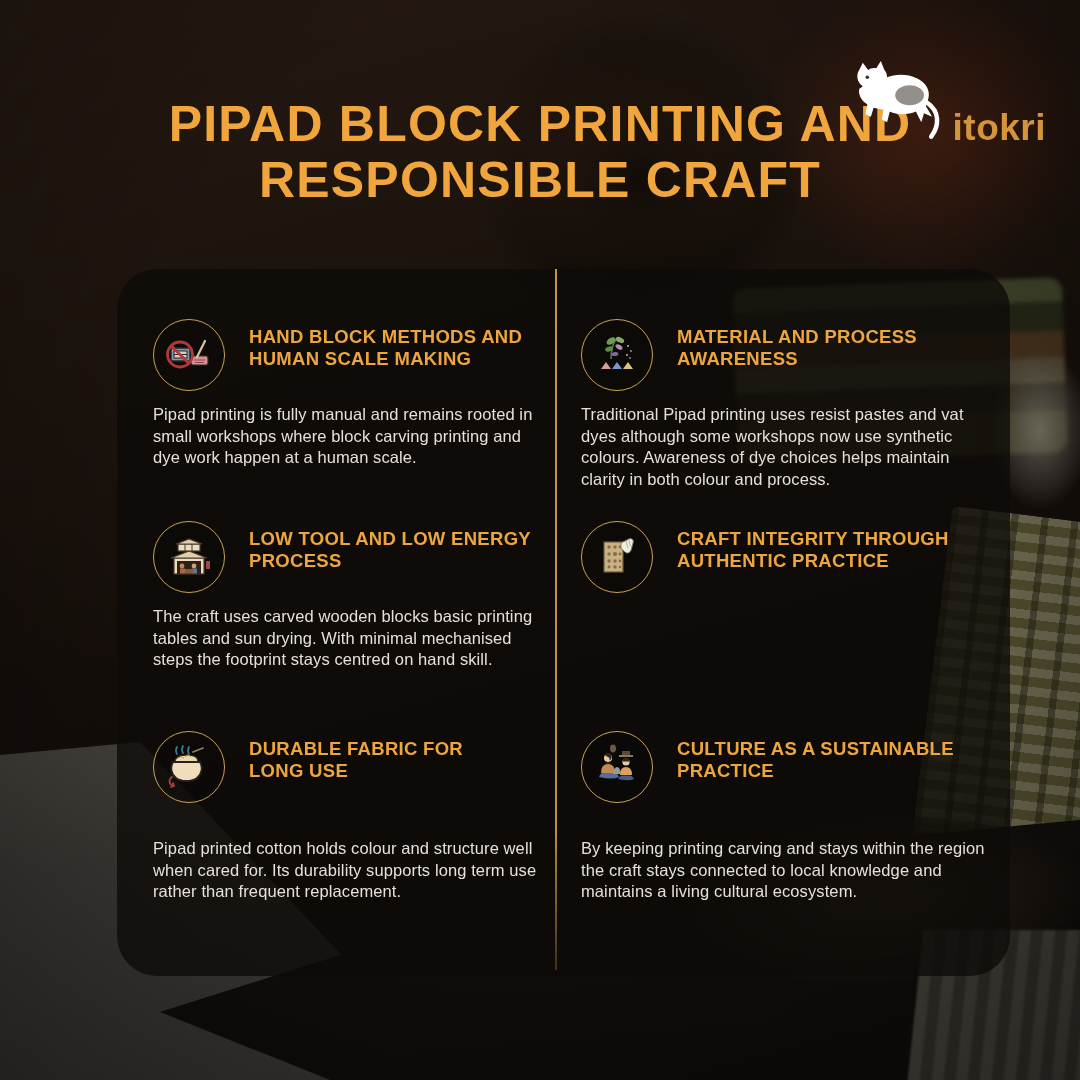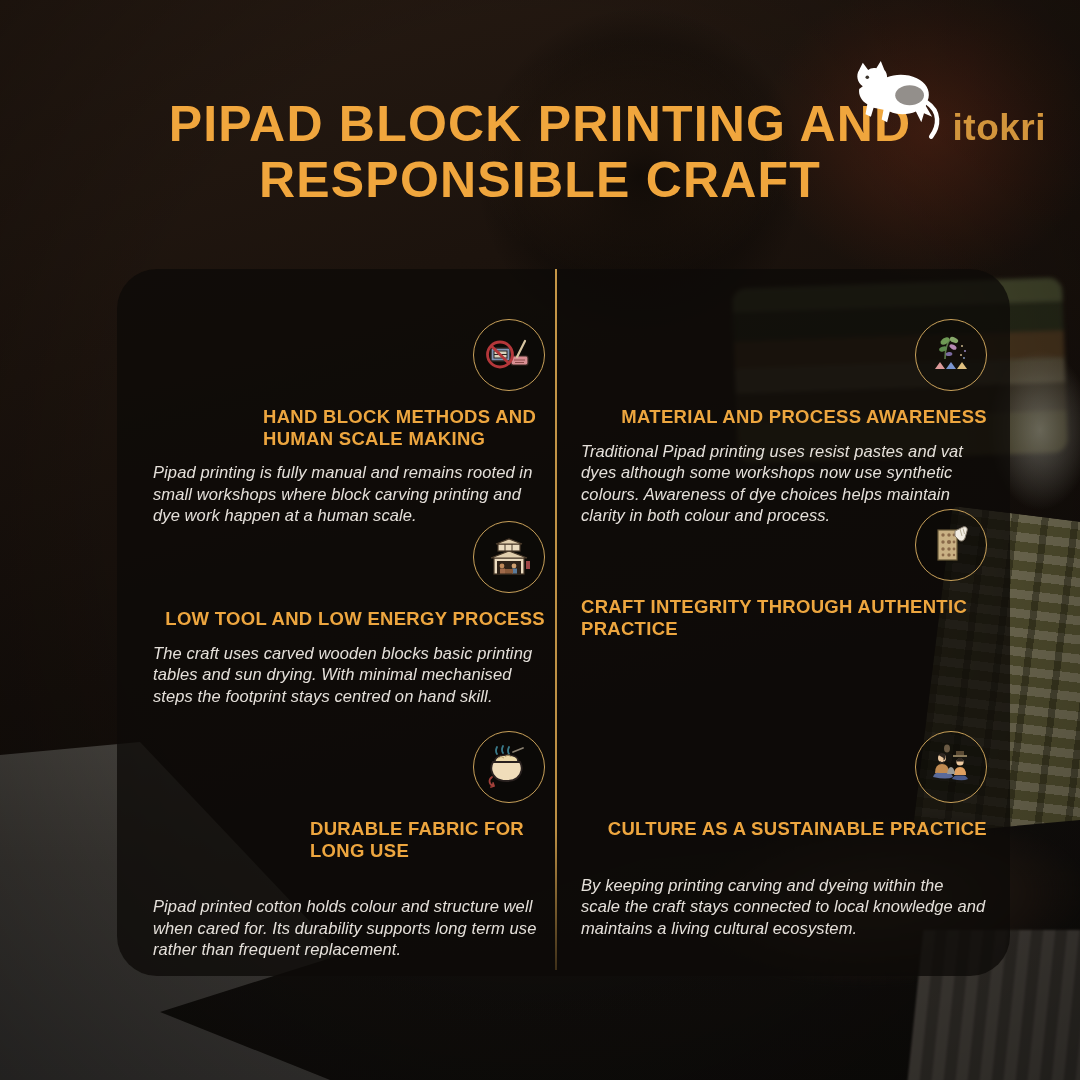--- a/index.html
+++ b/index.html
@@ -55,33 +55,33 @@
   
   .panel{position:absolute;z-index:2;left:117px;top:269px;width:893px;height:707px;
     border-radius:40px;background:rgba(13,10,8,.78);}
   .divider{position:absolute;left:438px;top:0;bottom:6px;width:2px;
     background:linear-gradient(180deg,rgba(206,157,74,.95) 0%,rgba(206,157,74,.9) 80%,rgba(206,157,74,.25) 100%);}
 
   .section{position:absolute;}
   .s1{left:36px;top:50px;width:392px}
   .s2{left:464px;top:50px;width:406px}
   .s3{left:36px;top:252px;width:392px}
-  .s4{left:464px;top:240px;width:406px}
+  .s4{left:464px;top:252px;width:406px}
   .s5{left:36px;top:462px;width:392px}
   .s6{left:464px;top:462px;width:406px}
 
-  .section-head{display:flex;align-items:flex-end;gap:8px;flex-direction:column;}
+  .section-head{display:flex;align-items:flex-start;gap:24px;}
   .icon-circle{flex:0 0 72px;width:72px;height:72px;border:1.6px solid #C9A15A;border-radius:50%;
     display:flex;align-items:center;justify-content:center;background:rgba(10,8,6,.35);}
   .icon-circle svg{width:48px;height:48px;display:block;}
   .section-title{margin:7px 0 0;font-size:18.5px;font-weight:700;color:#EDA63F;
     line-height:21.5px;letter-spacing:.3px;}
   .s1 .section-title{max-width:282px}
   .s5 .section-title{max-width:235px}
-  .section-body{margin:13px 0 0;font-size:16.5px;line-height:21.5px;color:#E5E0DA;letter-spacing:.1px;font-style:italic;}
+  .section-body{margin:13px 0 0;font-size:16.5px;line-height:21.5px;color:#E5E0DA;letter-spacing:.1px;}
   .s5 .section-body,.s6 .section-body{margin-top:35px;}
 </style>
 </head>
 <body>
 
 <div id="stage">
 
   <div class="bg">
     <div class="bg-glow-face"></div>
     <div class="bg-head-shadow"></div>
@@ -239,17 +239,17 @@
             <path d="M6 34 q2-5 6-4 l8 0 q4-1 6 4 q-6 3 -20 0 Z" fill="#5a6a9a"></path>
             <circle cx="33" cy="19" r="3.6" fill="#ecc9a0"></circle>
             <path d="M29.8 16.5 q3.2-3.5 6.4 0 l0 2 -6.4 0 Z" fill="#2e2620"></path>
             <path d="M27 32 q0-8 6-8 q6 0 6 8 Z" fill="#e0a060"></path>
             <path d="M25 36 q2-4 5-3.5 l6 0 q3-0.5 5 3.5 q-5 2.5 -16 0 Z" fill="#4a5a8a"></path>
             <path d="M20 31 q1-7 4-7 q3 0 4 7 Z" fill="#9a9a96"></path>
           </svg>
         </div>
         <h2 class="section-title">CULTURE AS A SUSTAINABLE PRACTICE</h2>
       </div>
-      <p class="section-body">By keeping printing carving and dyeing within the scale the craft stays connected to local knowledge and maintains a living cultural ecosystem.</p>
+      <p class="section-body">By keeping printing carving and stays within the region the craft stays connected to local knowledge and maintains a living cultural ecosystem.</p>
     </div>
 
   </div>
 </div>
 
 </body></html>

